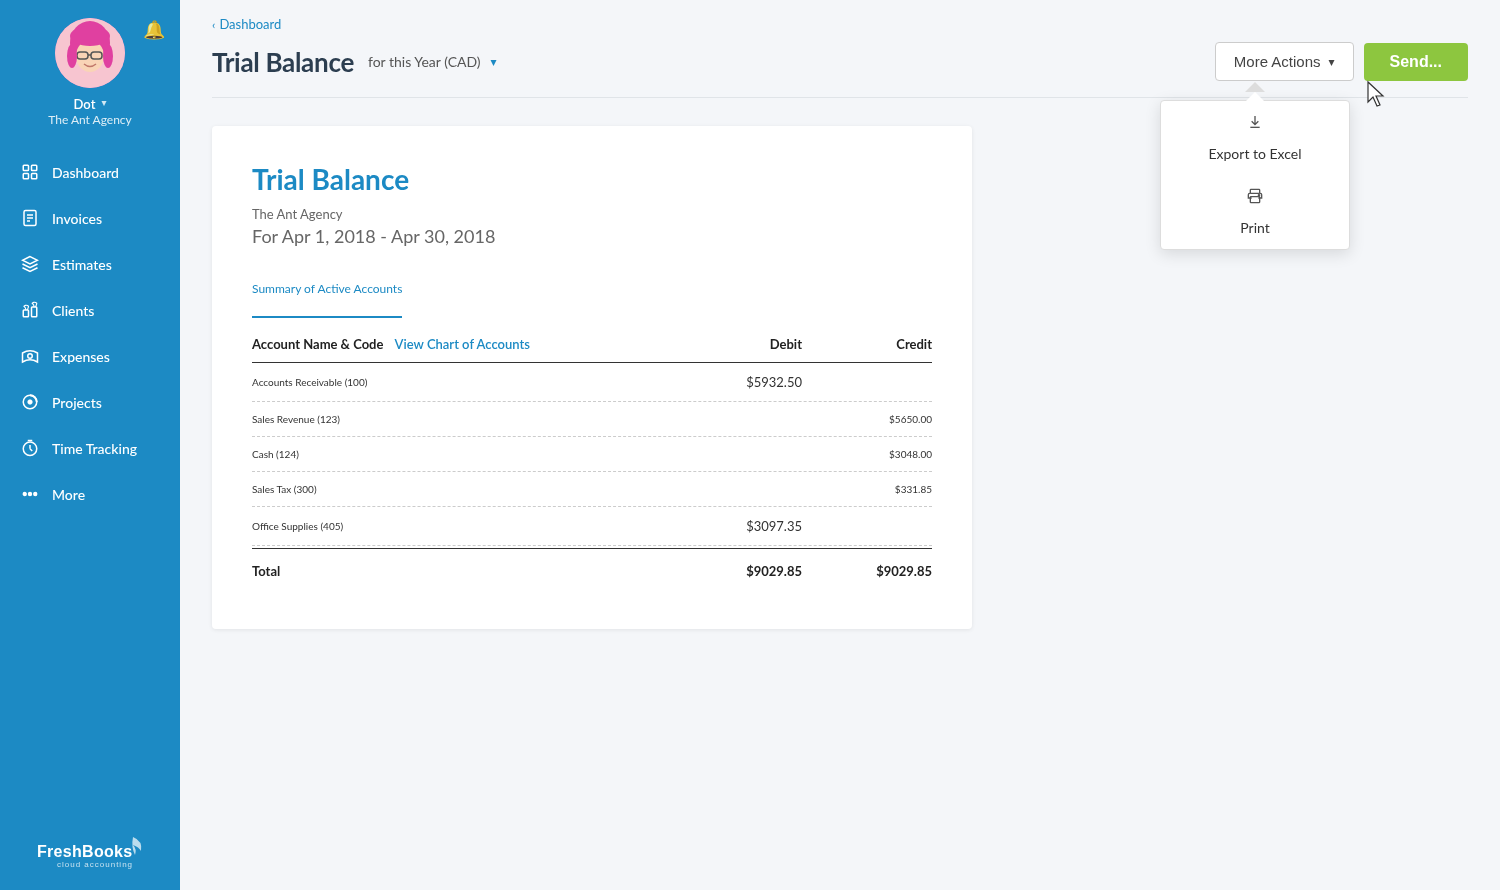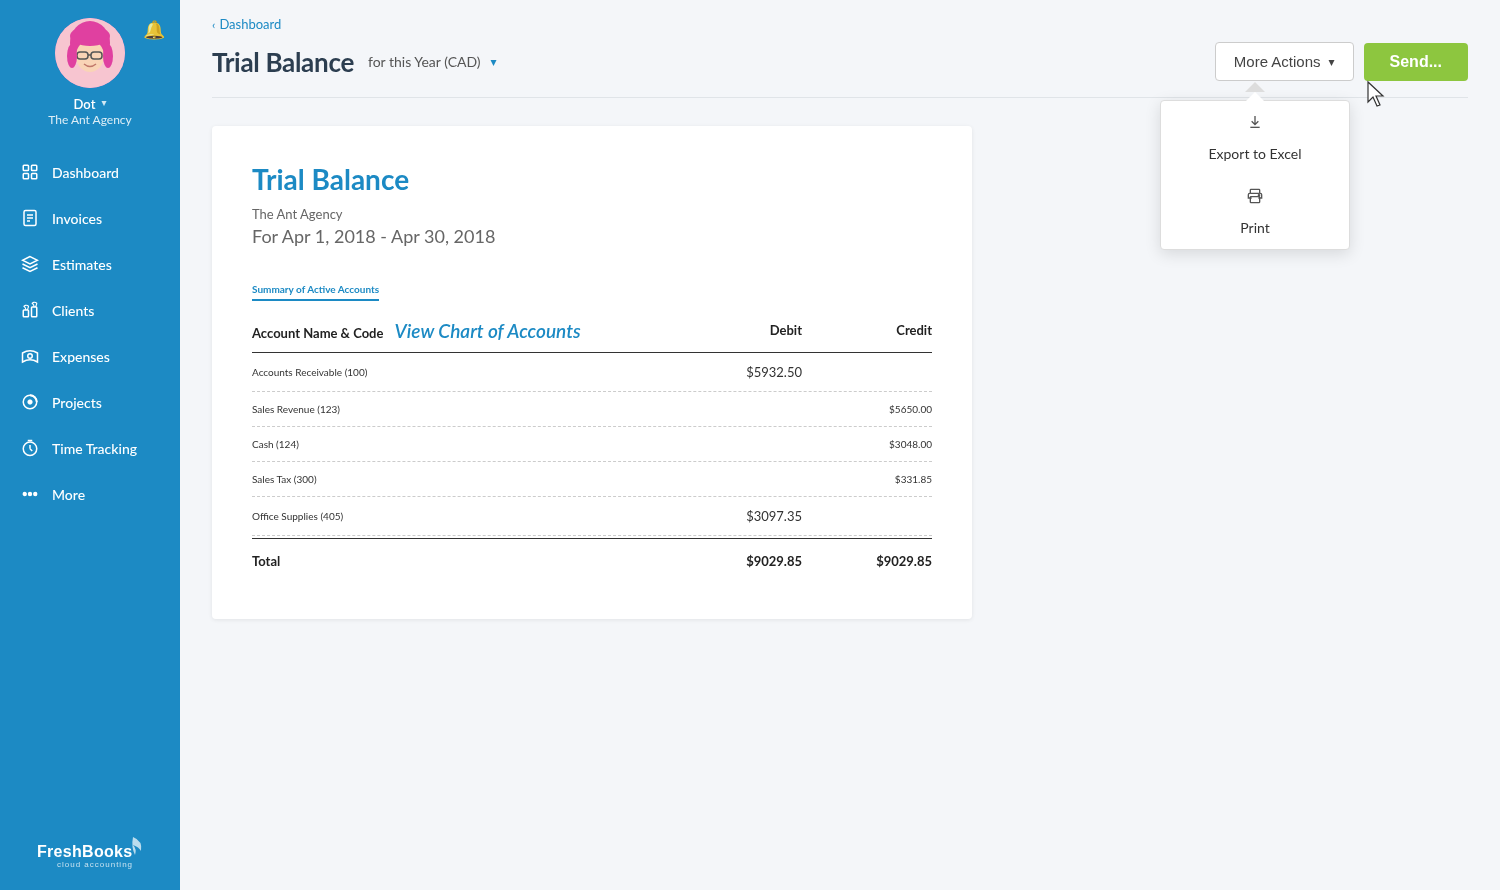--- a/index.html
+++ b/index.html
@@ -282,23 +282,23 @@
       color: #666;
     }
 
     .section-header {
       margin-top: 30px;
       margin-bottom: 0;
     }
 
     .section-title {
       color: #1c8ac4;
-      font-size: 10px;
-      font-weight: 700;
-      padding-bottom: 4px;
+      font-size: 12px;
+      font-weight: 400;
+      padding-bottom: 20px;
       border-bottom: 2px solid #1c8ac4;
       display: inline-block;
     }
 
     .table-area {
       margin-top: 18px;
     }
 
     .table-header-row {
       display: flex;
@@ -310,25 +310,24 @@
     .col-account {
       flex: 1;
       font-size: 13px;
       font-weight: 700;
       color: #222;
     }
 
     .col-account-link {
       color: #1c8ac4;
       font-weight: 600;
-      font-size: 19px;
+      font-size: 13px;
       margin-left: 8px;
       cursor: pointer;
       text-decoration: none;
-      font-style: italic;
     }
 
     .col-debit {
       width: 140px;
       text-align: right;
       font-size: 13px;
       font-weight: 700;
       color: #222;
     }
 

